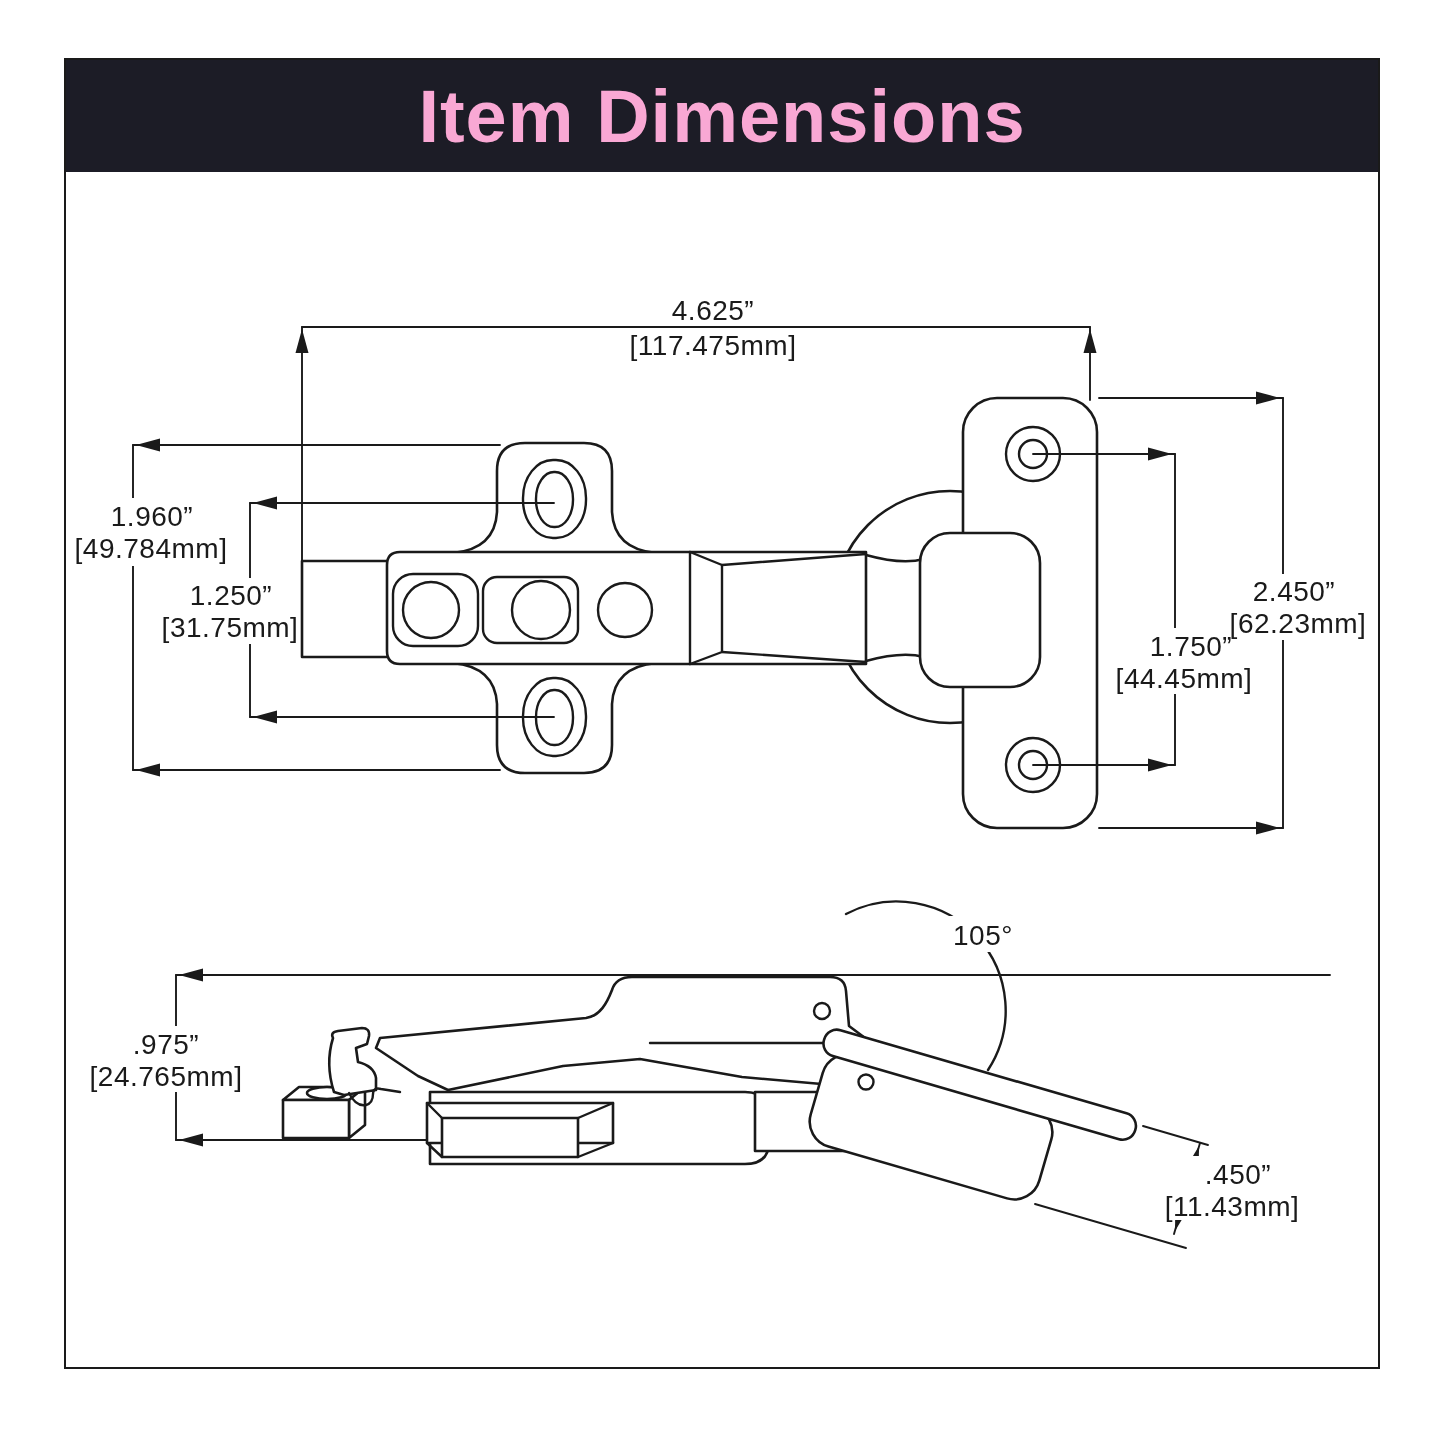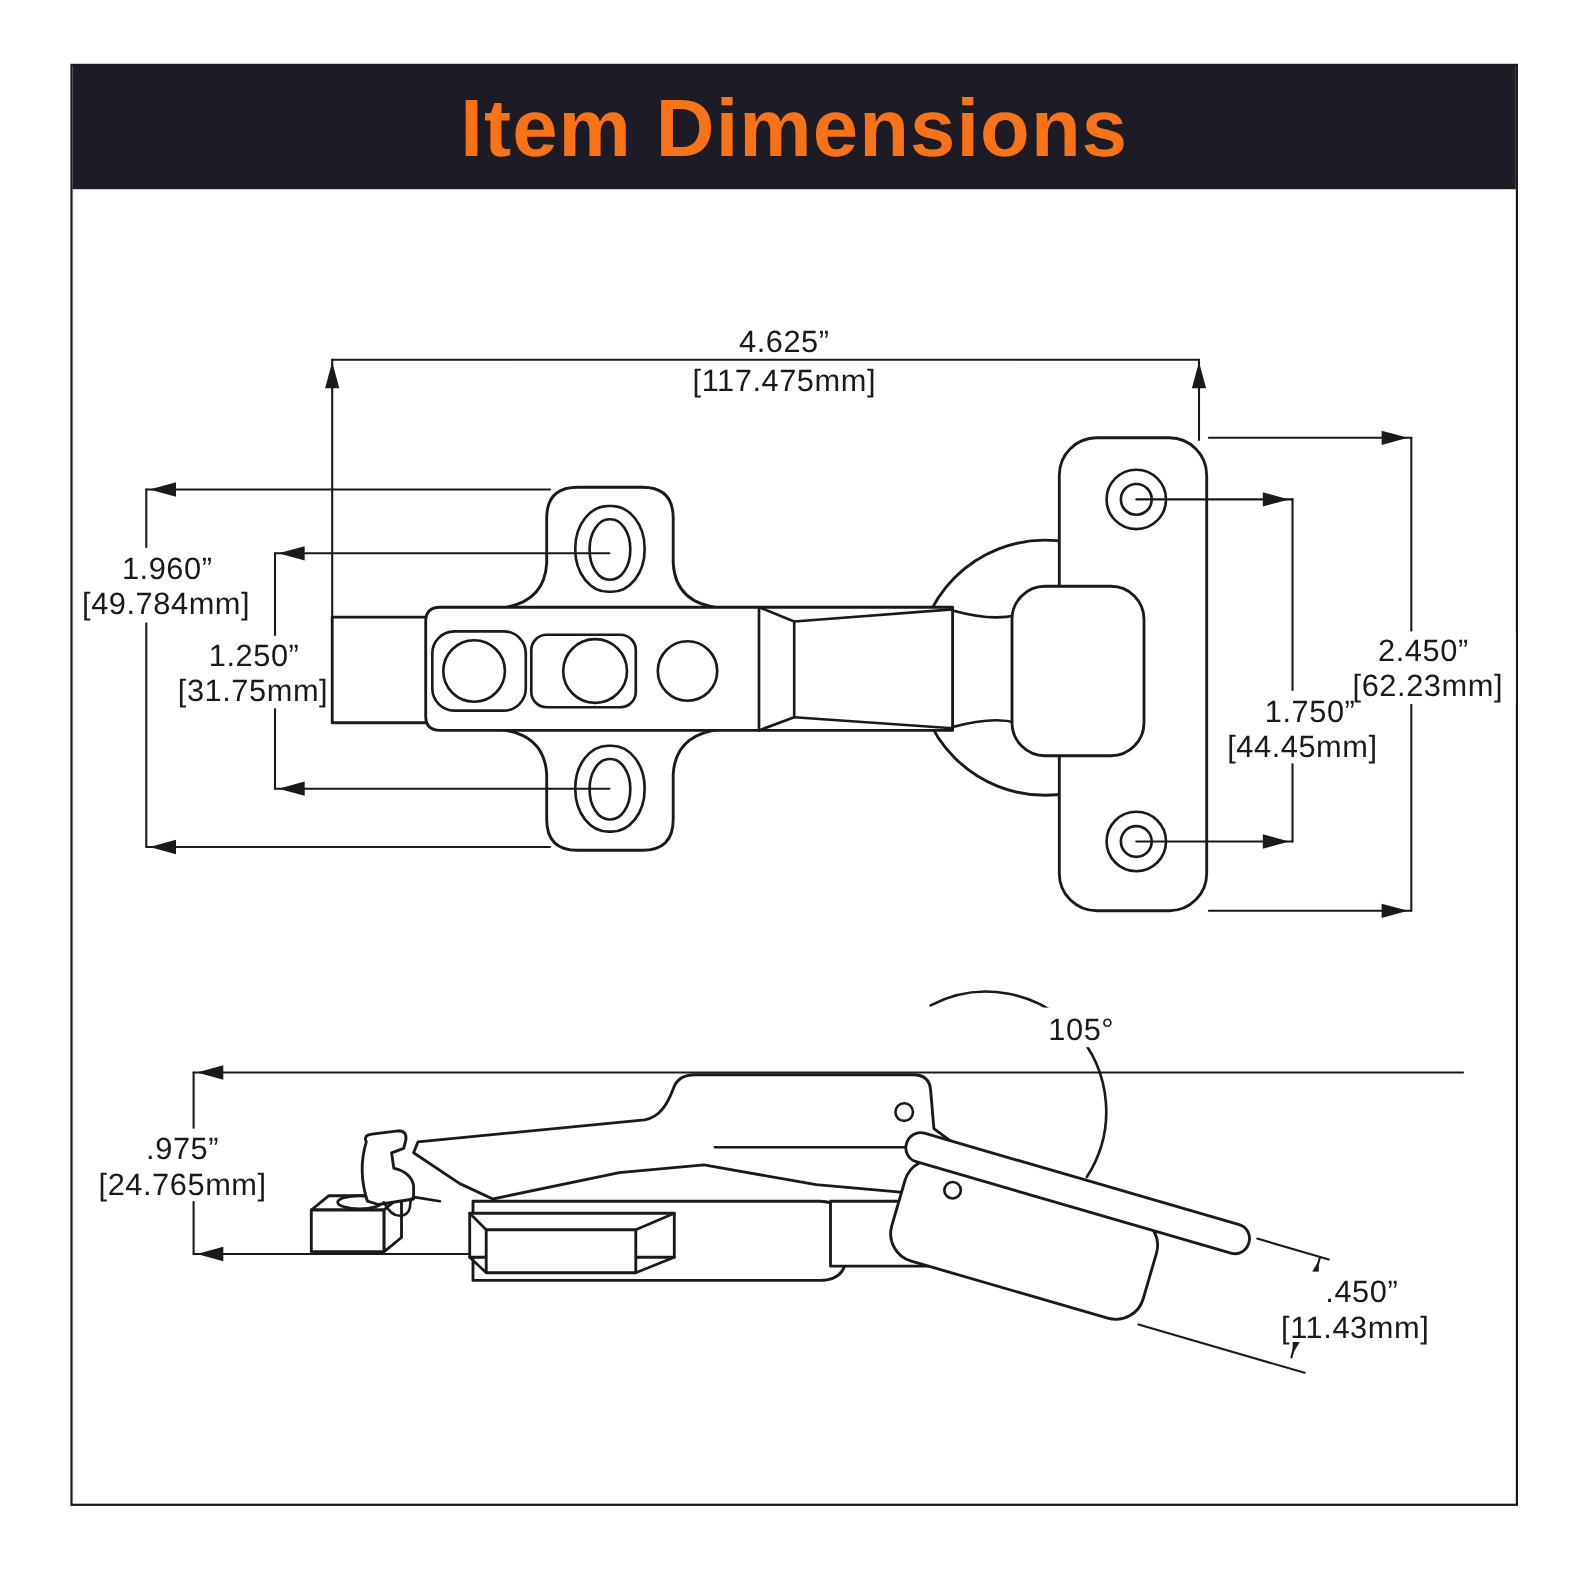--- a/index.html
+++ b/index.html
@@ -18,21 +18,21 @@
     box-sizing:border-box;
   }
   .titlebar{
     position:absolute;
     left:0;top:0;
     width:100%;height:112px;
     background:#1c1c26;
     display:flex;align-items:center;justify-content:center;
   }
   .titlebar span{
-    color:#f97316;
+    color:#f9a8d4;
     font-size:74px;
     font-weight:700;
     letter-spacing:1px;
   }
   svg{position:absolute;left:0;top:0;}
   .part{fill:#ffffff;stroke:#1a1a1a;stroke-width:2.6;stroke-linejoin:round;stroke-linecap:round;}
   .partline{fill:none;stroke:#1a1a1a;stroke-width:2.4;stroke-linejoin:round;stroke-linecap:round;}
   .dim{fill:none;stroke:#1a1a1a;stroke-width:1.9;stroke-linecap:round;}
   .arrow{fill:#1a1a1a;stroke:none;}
   .mask{fill:#ffffff;stroke:none;}

